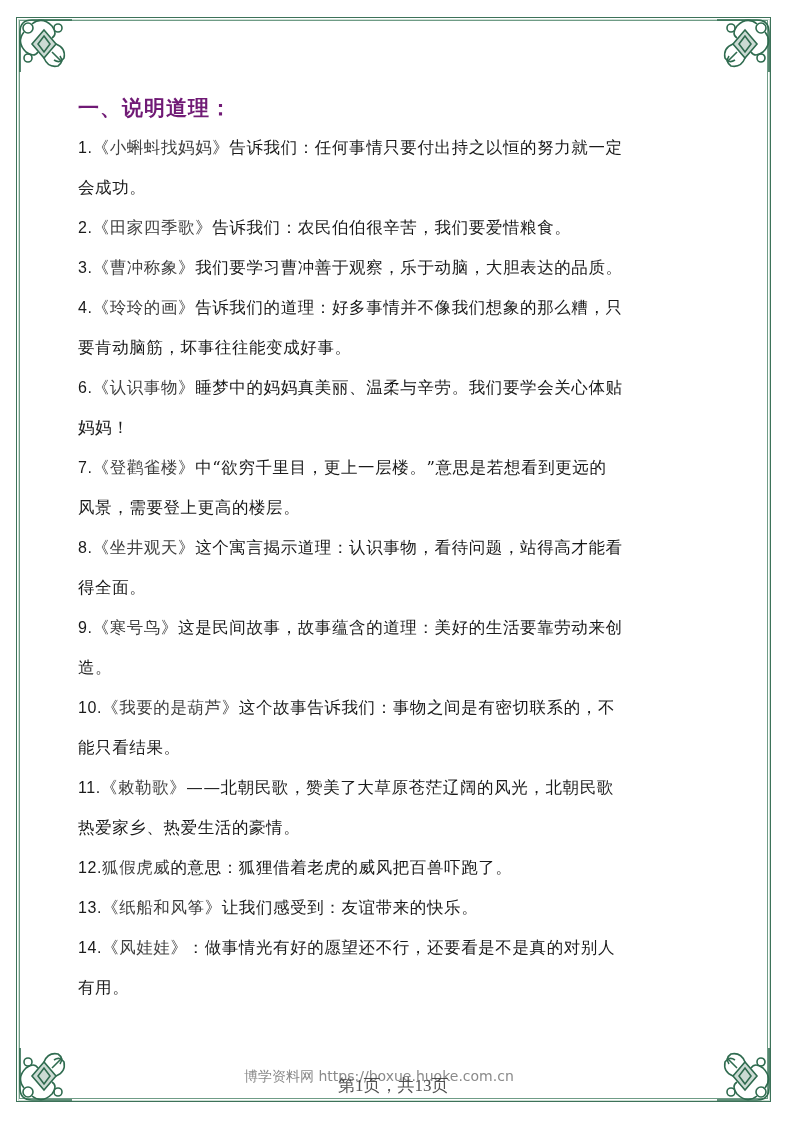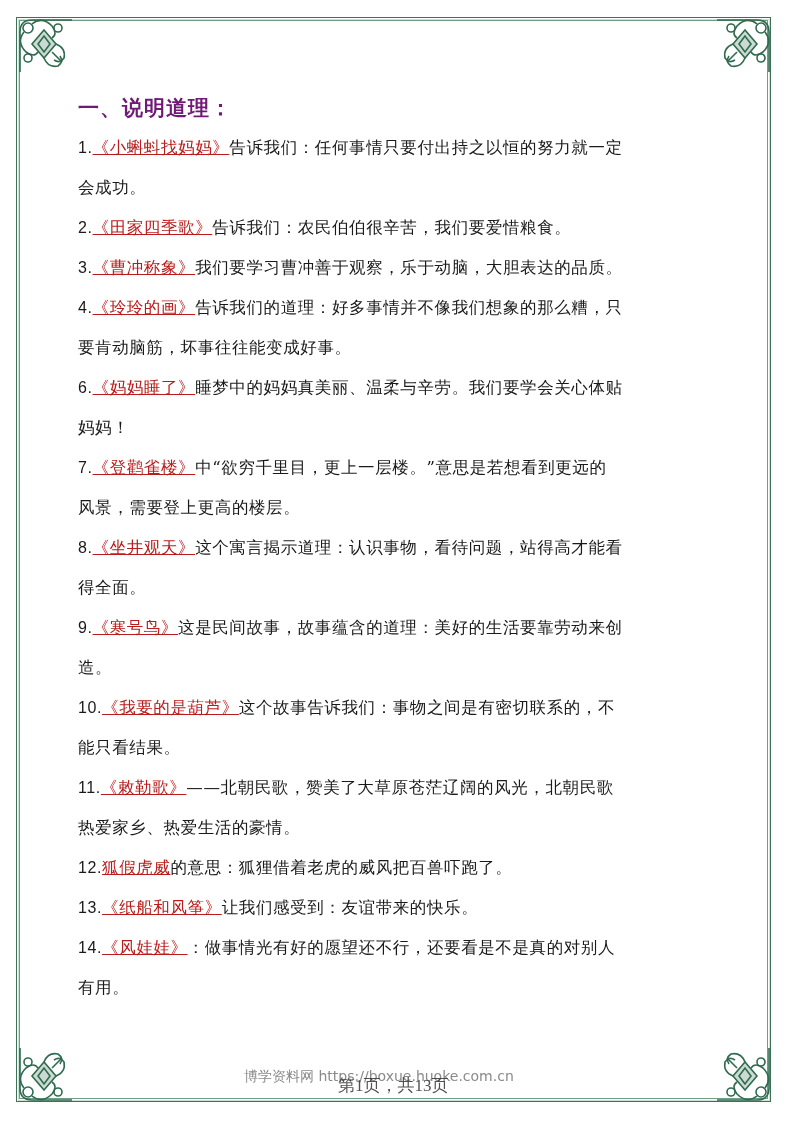--- a/index.html
+++ b/index.html
@@ -21,21 +21,21 @@
   .corner.br { right: 16px; bottom: 14px; transform: scale(-1,-1); }
 
   .content { position: absolute; left: 78px; top: 88px; width: 650px;
     font-family: "DejaVu Serif", "Liberation Serif", serif; color: #1a1a1a; }
 
   .heading { font-family: "DejaVu Sans", "Liberation Sans", sans-serif; font-weight: bold;
     color: #701a75; font-size: 21px; line-height: 40px; height: 40px; letter-spacing: 1px; }
 
   .item { font-size: 16.5px; line-height: 40px; letter-spacing: 0.6px; }
   .num { font-family: "Liberation Sans", "DejaVu Sans", sans-serif; font-size: 16px; color: #1a1a1a; }
-  .title { color: #b91c1c; text-decoration: underline; }
+  .title { color: #404040; }
 
   .footer { position: absolute; top: 1066px; left: 0; width: 793px; height: 30px; }
   .watermark { position: absolute; left: 244px; top: 2px; font-family: "DejaVu Sans", "Liberation Sans", sans-serif;
     font-size: 14px; color: #8a8a8a; white-space: nowrap; }
   .pageno { position: absolute; left: 338px; top: 8px; font-family: "Liberation Serif", "DejaVu Serif", serif;
     font-size: 17px; color: #333; white-space: nowrap; opacity: 0.85; }
 </style>
 </head>
 <body>
 
@@ -122,21 +122,21 @@
       <div><span class="num">3.</span><span class="title">《曹冲称象》</span><span>我们要学习曹冲善于观察，乐于动脑，大胆表达的品质。</span></div>
     </div>
 
     <div class="item">
       <div><span class="num">4.</span><span class="title">《玲玲的画》</span><span>告诉我们的道理：好多事情并不像我们想象的那么糟，只</span></div>
       <div>要肯动脑筋，坏事往往能变成好事。</div>
     </div>
 
 
     <div class="item">
-      <div><span class="num">6.</span><span class="title">《妈妈睡了》</span><span>睡梦中的妈妈真美丽、温柔与辛劳。我们要学会关心体贴</span></div>
+      <div><span class="num">6.</span><span class="title">《认识事物》</span><span>睡梦中的妈妈真美丽、温柔与辛劳。我们要学会关心体贴</span></div>
       <div>妈妈！</div>
     </div>
 
     <div class="item">
       <div><span class="num">7.</span><span class="title">《登鹳雀楼》</span><span>中“欲穷千里目，更上一层楼。”意思是若想看到更远的</span></div>
       <div>风景，需要登上更高的楼层。</div>
     </div>
 
     <div class="item">
       <div><span class="num">8.</span><span class="title">《坐井观天》</span><span>这个寓言揭示道理：认识事物，看待问题，站得高才能看</span></div>

